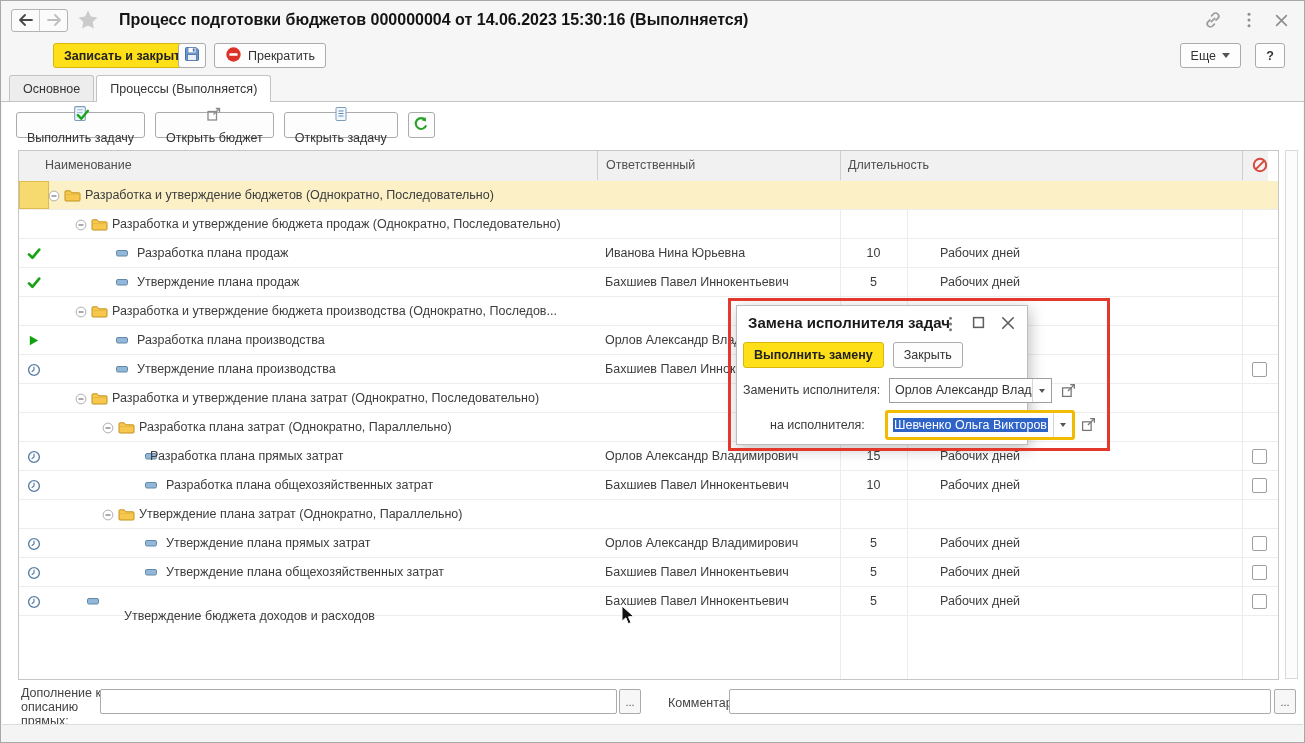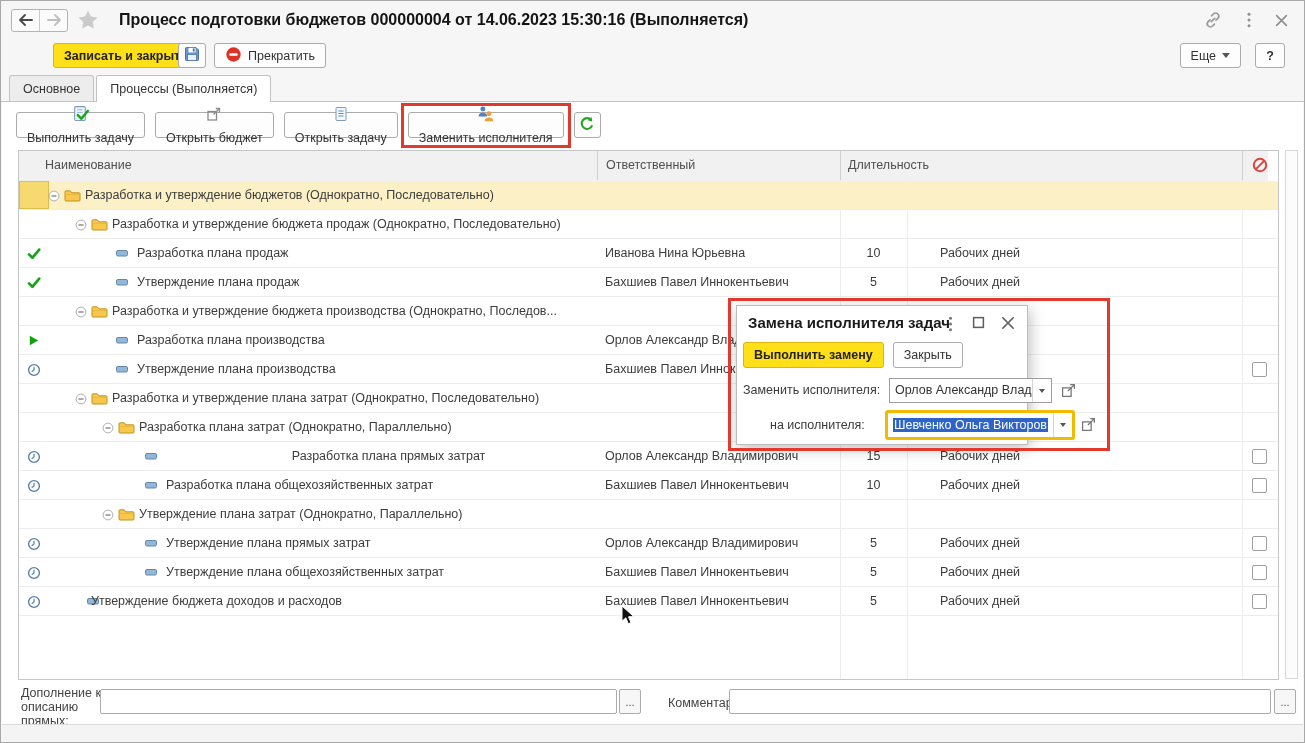--- a/index.html
+++ b/index.html
@@ -191,32 +191,20 @@
             </svg></span>
         <span>Открыть бюджет</span>
       </button>
       <button class="btn">
         <span><svg width="16" height="16" viewBox="0 0 16 16">
               <rect x="3" y="1.5" width="10" height="13" rx="1" fill="#f2f7fc" stroke="#7d9bbb"></rect>
               <path d="M5.5 5 H10.5 M5.5 7.5 H10.5 M5.5 10 H10.5" stroke="#5f8bc0" stroke-width="1.1"></path>
             </svg></span>
         <span>Открыть задачу</span>
       </button>
-      <span class="annot-wrap">
-        <button class="btn">
-          <span><svg width="17" height="17" viewBox="0 0 16 16">
-                <circle cx="5.5" cy="3.8" r="2.3" fill="#4f7fc4"></circle>
-                <path d="M1.5 10.8 Q1.5 7.3 5.5 7.3 Q9.5 7.3 9.5 10.8 Z" fill="#4f7fc4"></path>
-                <circle cx="11.2" cy="8.2" r="2.3" fill="#efa03b"></circle>
-                <path d="M7.2 15.2 Q7.2 11.7 11.2 11.7 Q15.2 11.7 15.2 15.2 Z" fill="#efa03b"></path>
-              </svg></span>
-          <span>Заменить исполнителя</span>
-        </button>
-        <span class="annot-box"></span>
-      </span>
       <button class="btn btn-icon-only">
           <span><svg width="16" height="16" viewBox="0 0 16 16">
               <path d="M13.2 9.4 A5.4 5.4 0 1 1 12.3 4.1" fill="none" stroke="#27a327" stroke-width="2.1"></path>
               <path d="M12.6 0.9 L13.1 5.6 L8.6 4.3 Z" fill="#27a327"></path>
             </svg></span>
         </button>
     </div>
 
     <div class="grid">
       <div class="g-head">
@@ -378,21 +366,21 @@
               <svg width="14" height="14" viewBox="0 0 14 14">
                 <circle cx="7" cy="7" r="5.4" fill="none" stroke="#5a7fa6" stroke-width="1.4"></circle>
                 <path d="M7 3.8 V7 L4.7 8.8" fill="none" stroke="#5a7fa6" stroke-width="1.2"></path>
               </svg>
             </span>
             <span class="ic" style="left: 126px; top: 11px;">
               <svg width="12" height="7" viewBox="0 0 12 7">
                 <rect x="0.5" y="0.5" width="11" height="5.5" rx="1.4" fill="#92b7d8" stroke="#6288a8"></rect>
               </svg>
             </span>
-            <span class="lbl " style="left: 156px; width: 427px; text-align: center;">Разработка плана прямых затрат</span>
+            <span class="lbl " style="left: 131px; width: 427px;">Разработка плана прямых затрат</span>
             <span class="lbl resp">Орлов Александр Владимирович</span>
             <span class="lbl num">15</span>
             <span class="lbl unit">Рабочих дней</span>
             <span class="cbx"></span>
           </div>
           <div class="g-row" style="top: 320px;">
             <span class="ic" style="left: 8px; top: 8px;">
               <svg width="14" height="14" viewBox="0 0 14 14">
                 <circle cx="7" cy="7" r="5.4" fill="none" stroke="#5a7fa6" stroke-width="1.4"></circle>
                 <path d="M7 3.8 V7 L4.7 8.8" fill="none" stroke="#5a7fa6" stroke-width="1.2"></path>
@@ -465,21 +453,21 @@
               <svg width="14" height="14" viewBox="0 0 14 14">
                 <circle cx="7" cy="7" r="5.4" fill="none" stroke="#5a7fa6" stroke-width="1.4"></circle>
                 <path d="M7 3.8 V7 L4.7 8.8" fill="none" stroke="#5a7fa6" stroke-width="1.2"></path>
               </svg>
             </span>
             <span class="ic" style="left: 68px; top: 11px;">
               <svg width="12" height="7" viewBox="0 0 12 7">
                 <rect x="0.5" y="0.5" width="11" height="5.5" rx="1.4" fill="#92b7d8" stroke="#6288a8"></rect>
               </svg>
             </span>
-            <span class="lbl " style="left: 72px; width: 485px;">Утверждение бюджета доходов и расходов</span>
+            <span class="lbl " style="left: 105px; width: 485px; margin-top: 15px;">Утверждение бюджета доходов и расходов</span>
             <span class="lbl resp">Бахшиев Павел Иннокентьевич</span>
             <span class="lbl num">5</span>
             <span class="lbl unit">Рабочих дней</span>
             <span class="cbx"></span>
           </div>
         </div>
     </div>
     <div class="vscroll" style="left:1283px;top:48px;"></div>
 
     <div class="footer-label" style="left:19px;top:584px;width:84px;">Дополнение к описанию прямых:</div>

